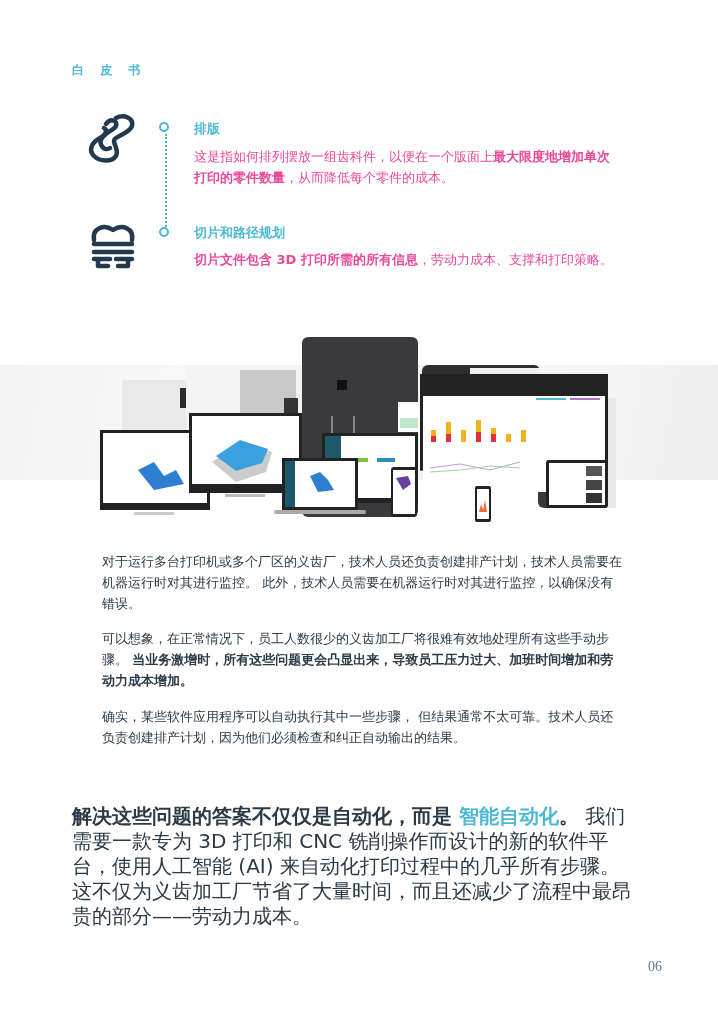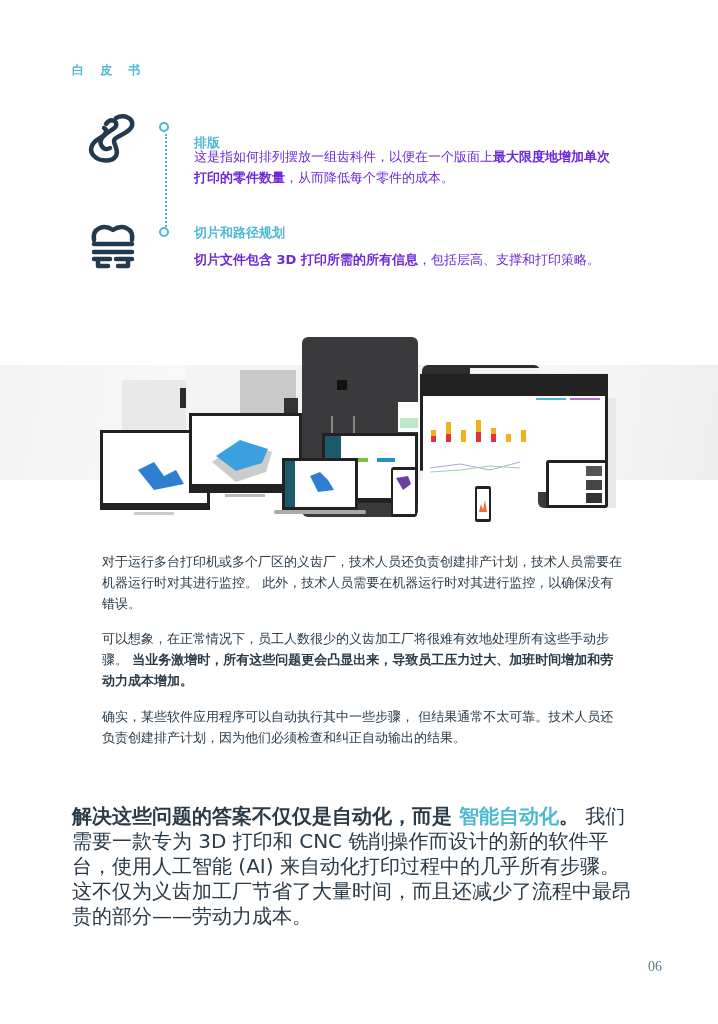--- a/index.html
+++ b/index.html
@@ -14,22 +14,22 @@
   .timeline-dot { position:absolute; width:6px; height:6px; border:2px solid #4bb8d4;
                   border-radius:50%; background:#fff; }
   .dot-1 { left:159px; top:122px; }
   .dot-2 { left:159px; top:227px; }
 
   .feature-icon { position:absolute; }
   .icon-nest { left:86px; top:112px; width:52px; height:52px; }
   .icon-tooth { left:90px; top:222px; width:46px; height:48px; }
 
   .feature-title { position:absolute; left:194px; font-size:13px; font-weight:bold; color:#4bb8d4; }
-  .feature-body { position:absolute; left:194px; width:420px; font-size:13px; line-height:21px; color:#6d28d9; }
-  .ft-1 { top:120px;margin-top:14px; }
+  .feature-body { position:absolute; left:194px; width:420px; font-size:13px; line-height:21px; color:#ec4899; }
+  .ft-1 { top:120px; }
   .fb-1 { top:146px; }
   .ft-2 { top:224px; }
   .fb-2 { top:249px; }
   b { font-weight:bold; }
 
   
   .band { position:absolute; left:0; top:365px; width:718px; height:115px;
           background:linear-gradient(100deg,#f3f3f3 0%,#f8f8f8 25%,#efefef 50%,#f7f7f7 75%,#eeeeee 100%); }
   .hero { position:absolute; left:0; top:330px; width:718px; height:200px; }
 
@@ -69,21 +69,21 @@
     <path d="M38 38 L38 44 L28 44"></path>
     <line x1="4" y1="37" x2="20" y2="37"></line>
     <line x1="26" y1="37" x2="42" y2="37"></line>
   </g>
 </svg>
 
 <div class="feature-title ft-1">排版</div>
 <div class="feature-body fb-1"><span>这是指如何排列摆放一组齿科件，以便在一个版面上</span><b>最大限度地增加单次打印的零件数量</b><span>，从而降低每个零件的成本。</span></div>
 
 <div class="feature-title ft-2">切片和路径规划</div>
-<div class="feature-body fb-2"><b>切片文件包含 3D 打印所需的所有信息</b><span>，包括层高、支撑和打印策略。</span></div>
+<div class="feature-body fb-2"><b>切片文件包含 3D 打印所需的所有信息</b><span>，劳动力成本、支撑和打印策略。</span></div>
 
 <div class="band"></div>
 <svg class="hero" viewBox="0 0 718 200">
 
   <rect x="122" y="50" width="80" height="80" fill="#e9e9e9"></rect>
   <rect x="180" y="58" width="20" height="20" fill="#2b2b2b"></rect>
   <rect x="186" y="35" width="112" height="95" fill="#f4f4f4"></rect>
   <rect x="240" y="40" width="56" height="90" fill="#c9c9c9"></rect>
   <rect x="284" y="68" width="14" height="30" fill="#333"></rect>
   <rect x="302" y="7" width="116" height="180" rx="6" fill="#3a3a3c"></rect>

